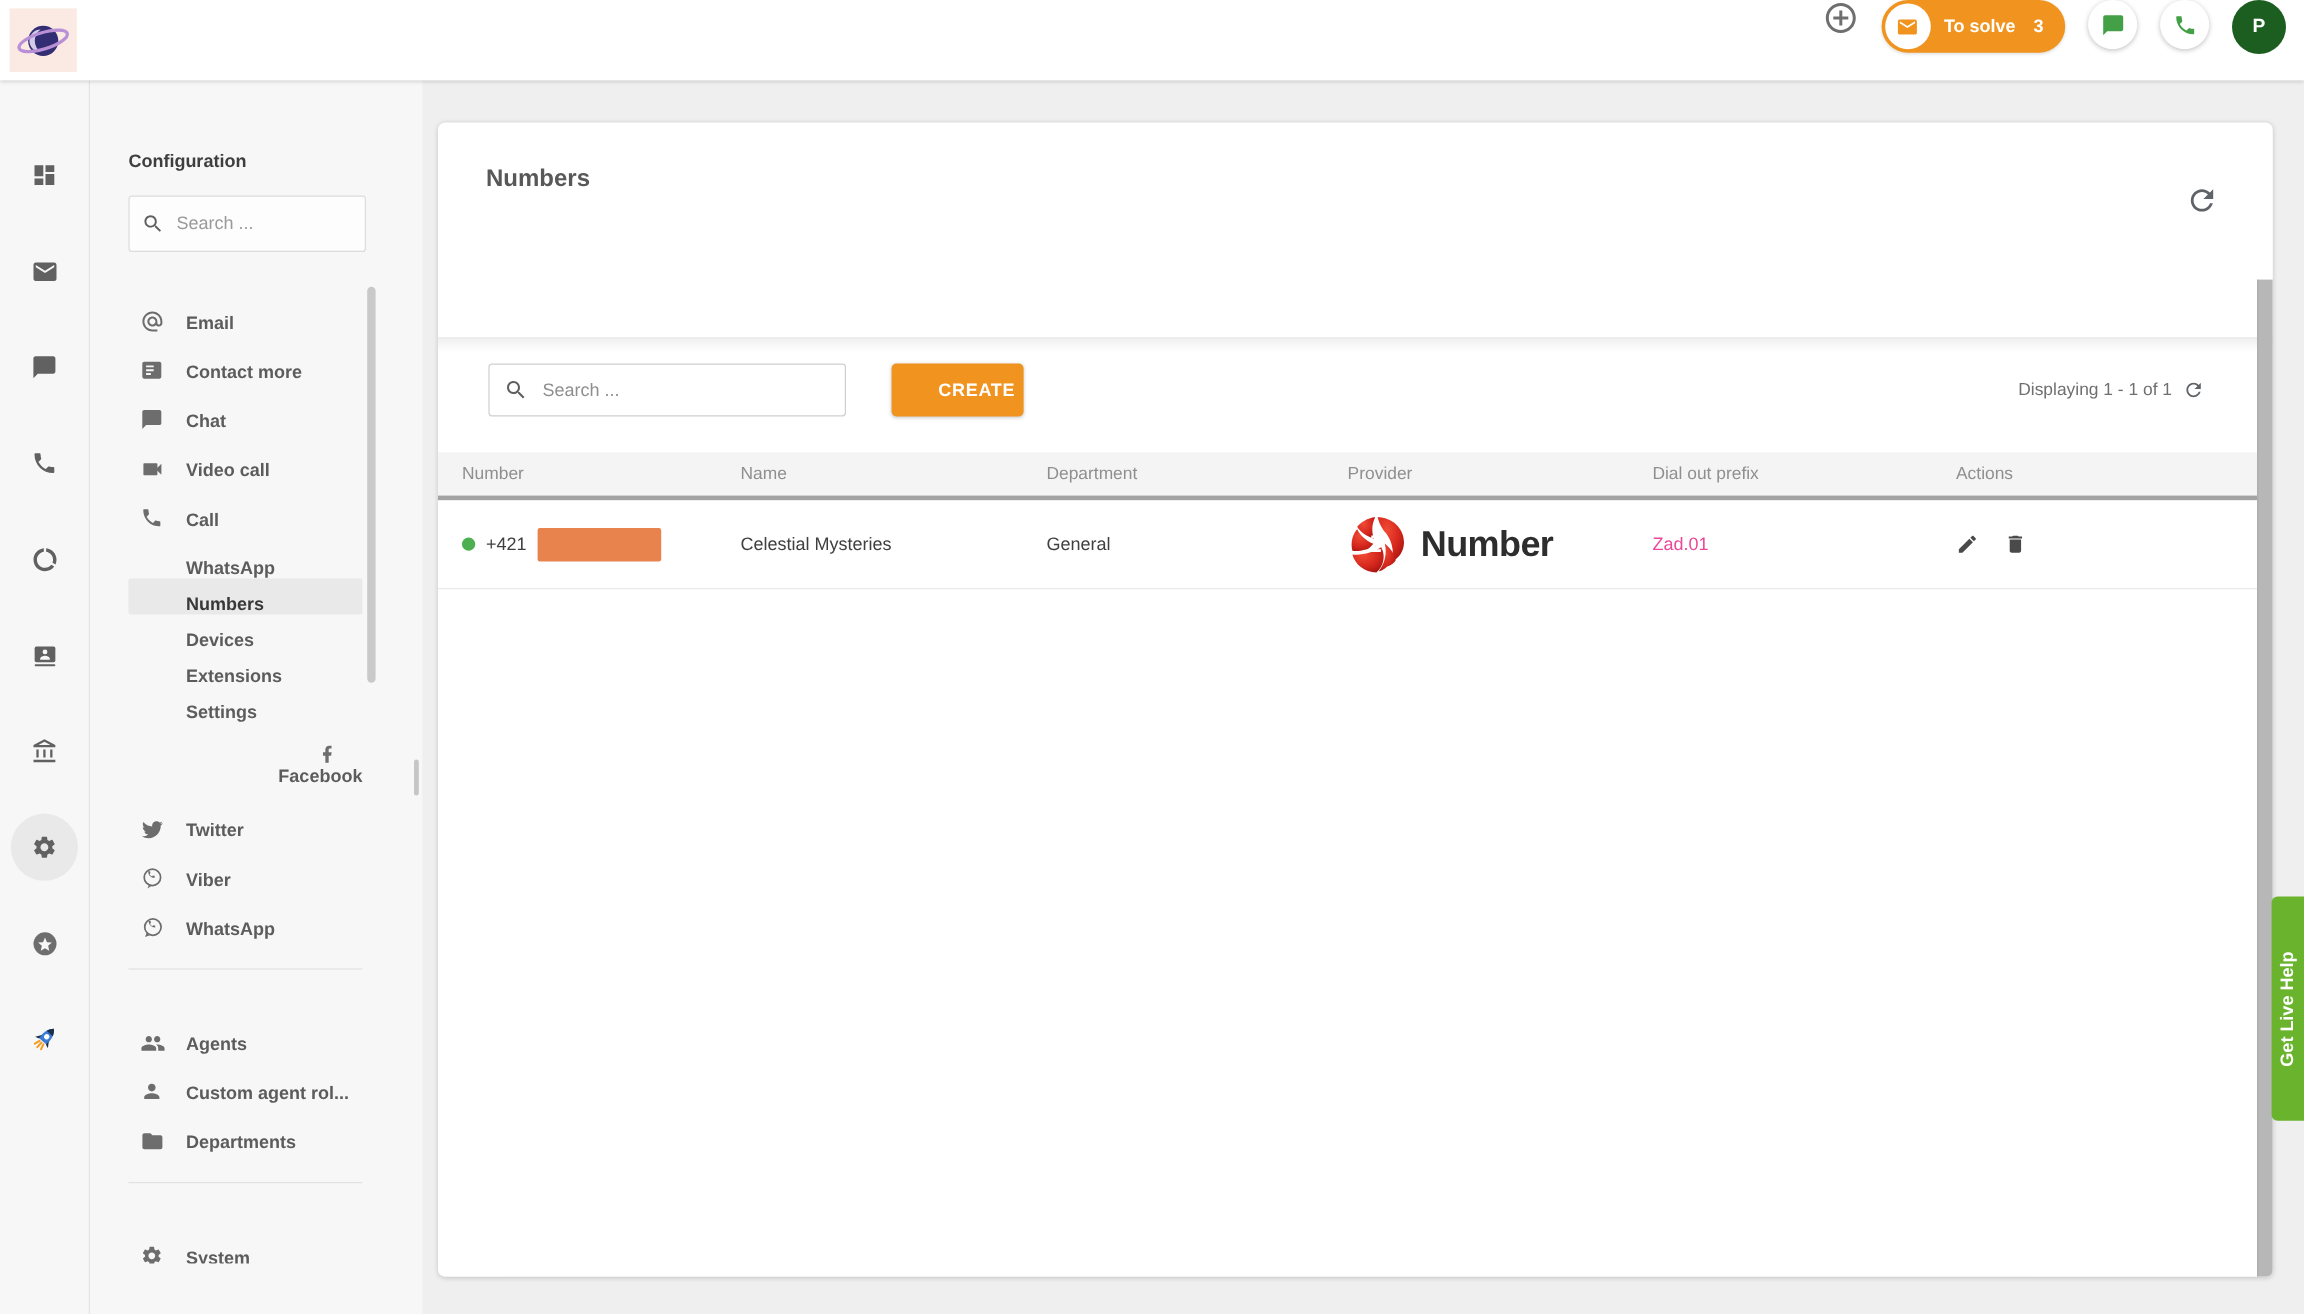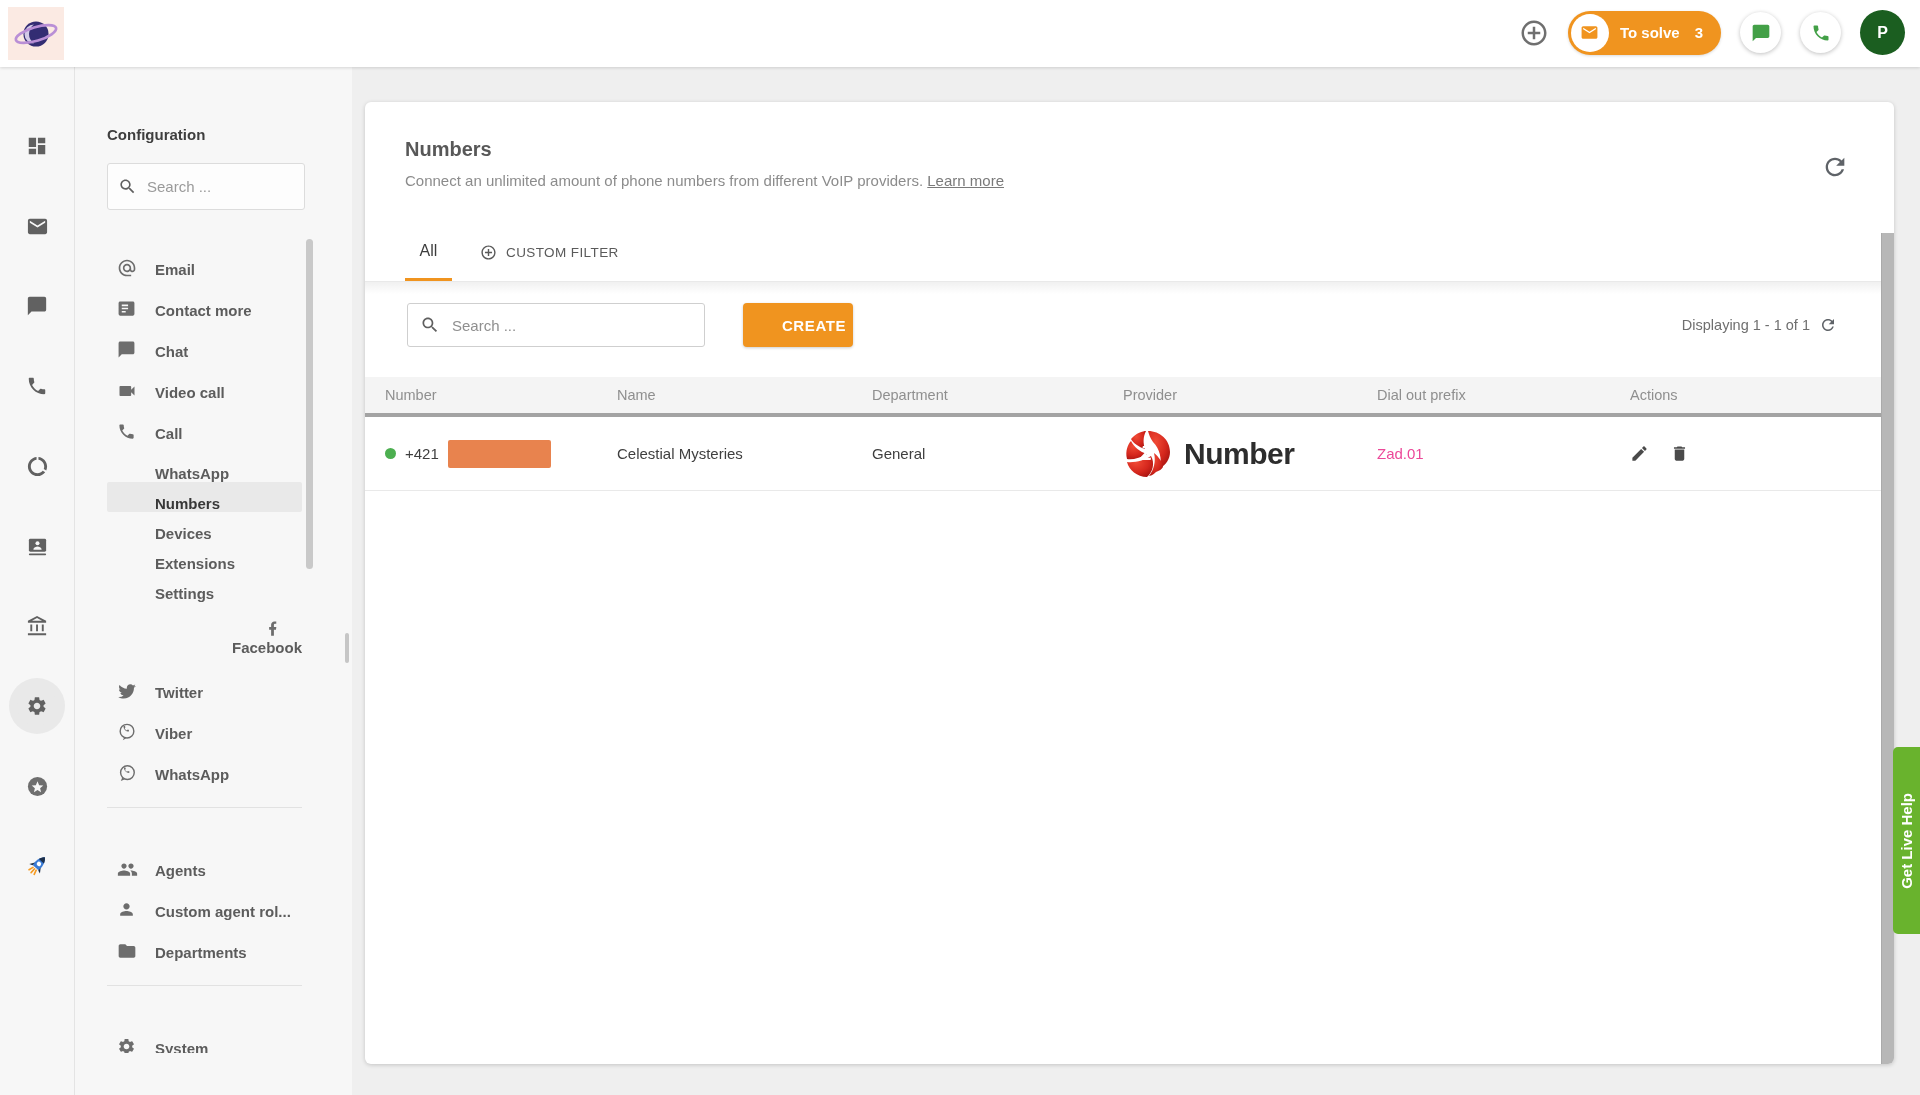--- a/index.html
+++ b/index.html
@@ -16,21 +16,21 @@
   .topbar {
     position:absolute; top:0; left:0; right:0; height:67px;
     background:#fff; box-shadow:0 1px 3px rgba(0,0,0,.14); z-index:30;
   }
   .brand {
     position:absolute; left:8px; top:7px; width:56px; height:53px;
     background:#fbeae3; display:flex; align-items:center; justify-content:center; cursor:pointer;
   }
   .topbar-right {
     position:absolute; right:15px; top:0; height:65px;
-    display:flex; align-items:center; gap:19px;
+    display:flex; align-items:flex-start; gap:19px;
   }
   .icon-btn-plain { width:30px; height:30px; color:#6f6f6f; cursor:pointer; }
   .pill {
     height:44px; border-radius:22px; background:#f0941f;
     display:flex; align-items:center; padding:0 18px 0 3px; cursor:pointer;
     box-shadow:0 1px 3px rgba(0,0,0,.15);
   }
   .pill .bubble {
     width:38px; height:38px; border-radius:50%; background:#fff;
     display:flex; align-items:center; justify-content:center;
@@ -456,41 +456,26 @@
       </div>
     </div>
 
     <div class="panel-scrollbar"></div>
   </div>
   <div class="pane-handle"></div>
 </div>
 
 <div class="card">
   <div class="card-title">Numbers</div>
-  <div class="card-desc">
-    <span>Connect an unlimited amount of phone numbers from different VoIP providers.</span>
-    <a>Learn more</a>
-  </div>
   <div class="card-refresh">
     <span><svg width="28" height="28" viewBox="0 0 24 24" fill="currentColor">
           <path d="M17.65 6.35C16.2 4.9 14.21 4 12 4c-4.42 0-7.99 3.58-7.99 8s3.57 8 7.99 8c3.73 0 6.84-2.55 7.73-6h-2.08c-.82 2.33-3.04 4-5.65 4-3.31 0-6-2.69-6-6s2.69-6 6-6c1.66 0 3.14.69 4.22 1.78L13 11h7V4l-2.35 2.35z"></path>
         </svg></span>
   </div>
 
-  <div class="tabs">
-    <div class="tab-all">All</div>
-    <div class="tab-custom">
-      <span>
-          <svg width="17" height="17" viewBox="0 0 24 24" fill="#5a5a5a">
-            <path d="M13 7h-2v4H7v2h4v4h2v-4h4v-2h-4V7zm-1-5C6.48 2 2 6.48 2 12s4.48 10 10 10 10-4.48 10-10S17.52 2 12 2zm0 18c-4.41 0-8-3.59-8-8s3.59-8 8-8 8 3.59 8 8-3.59 8-8 8z"></path>
-          </svg>
-        </span>
-      <span>CUSTOM FILTER</span>
-    </div>
-  </div>
   <div class="tabs-line"></div>
   <div class="tabs-shade"></div>
 
   <div class="search-box">
     <span>
         <svg width="20" height="20" viewBox="0 0 24 24" fill="#5f5f5f">
           <path d="M15.5 14h-.79l-.28-.27C15.41 12.59 16 11.11 16 9.5 16 5.91 13.09 3 9.5 3S3 5.91 3 9.5 5.91 16 9.5 16c1.61 0 3.09-.59 4.23-1.57l.27.28v.79l5 4.99L20.49 19l-4.99-5zm-6 0C7.01 14 5 11.99 5 9.5S7.01 5 9.5 5 14 7.01 14 9.5 11.99 14 9.5 14z"></path>
         </svg>
       </span>
     <input type="text" placeholder="Search ..." style="">

